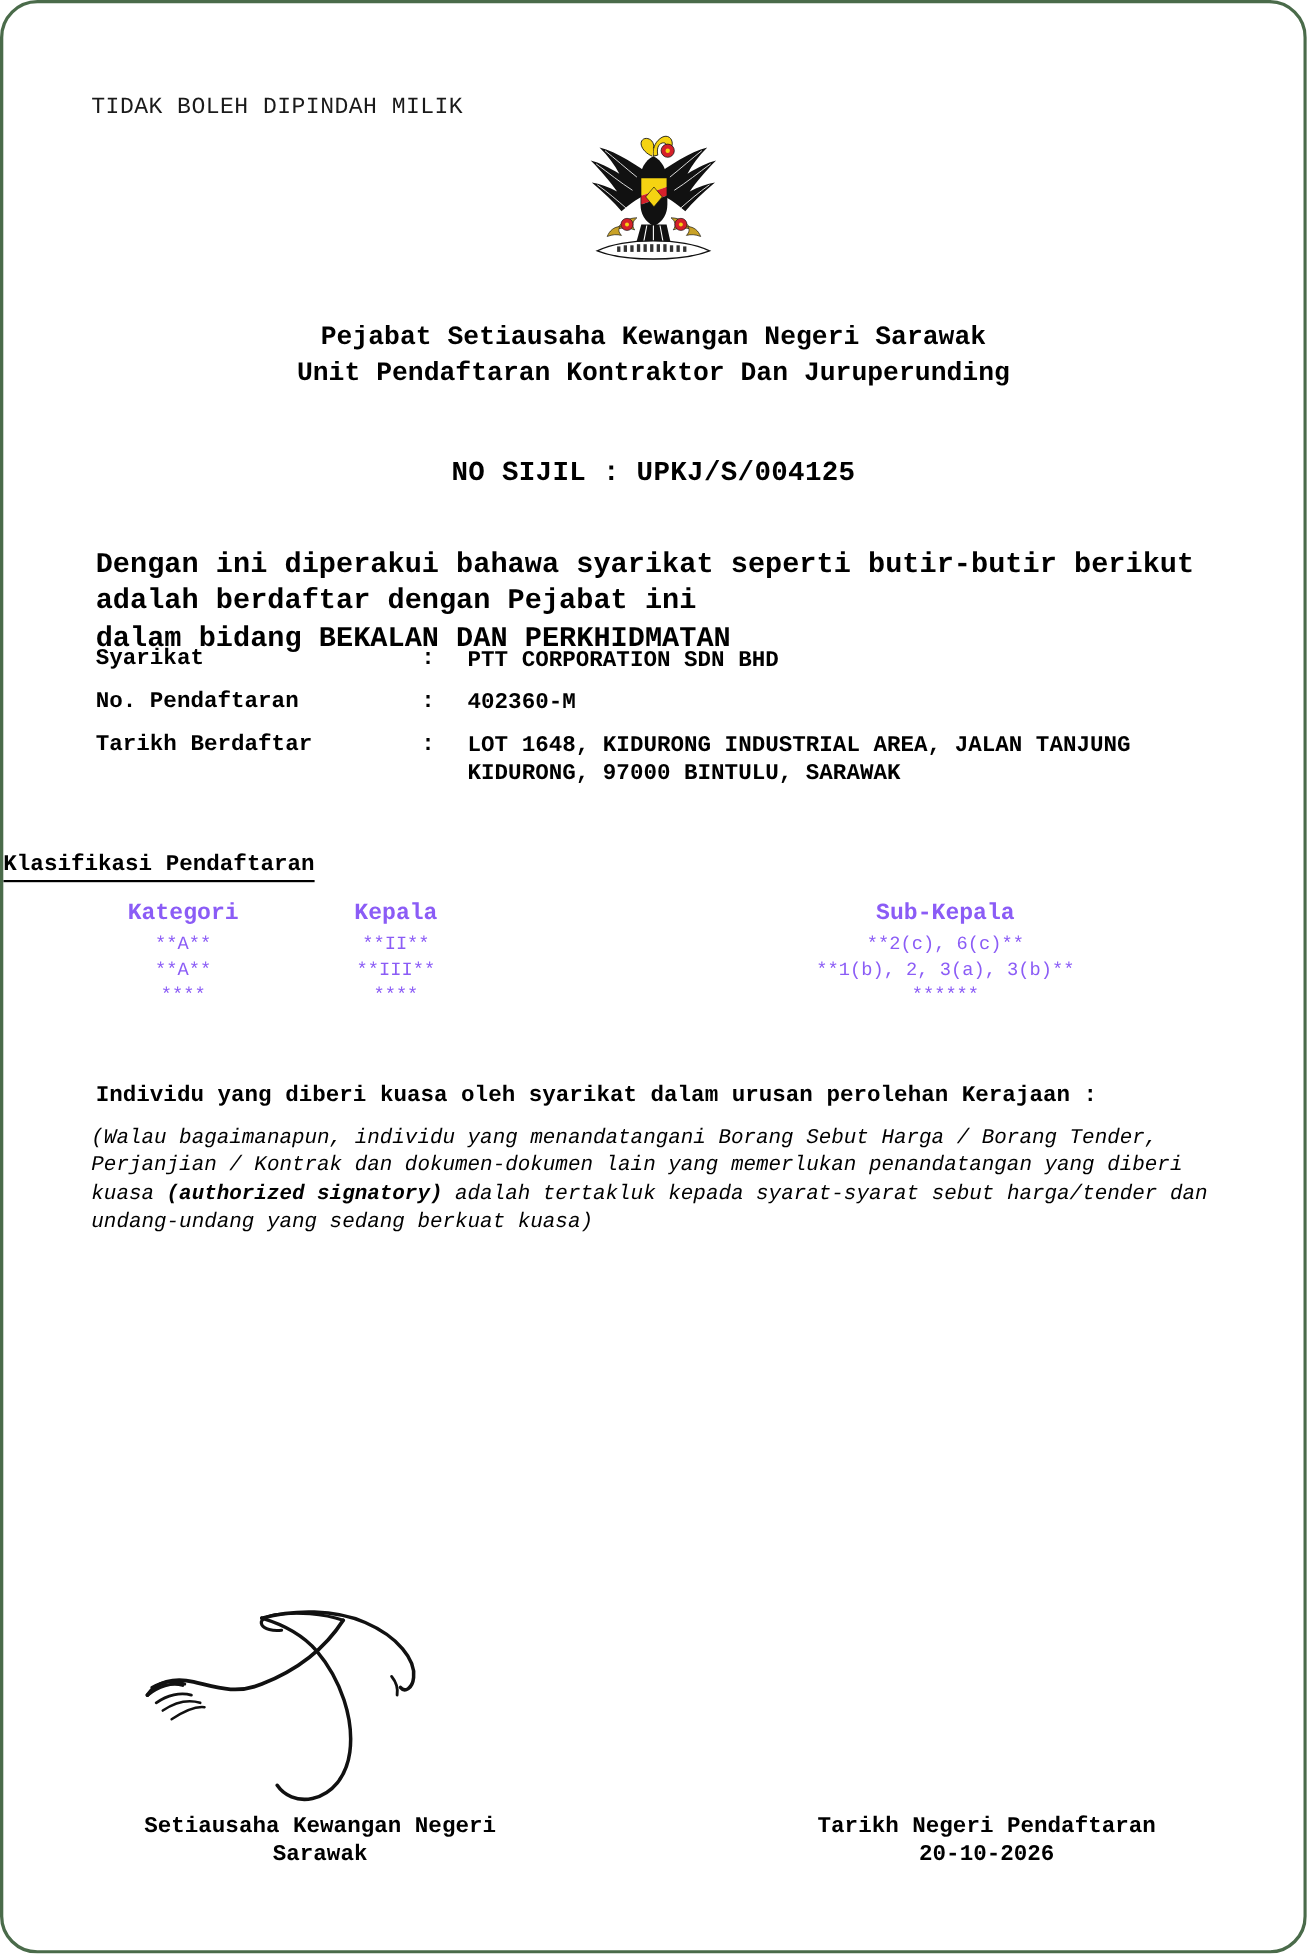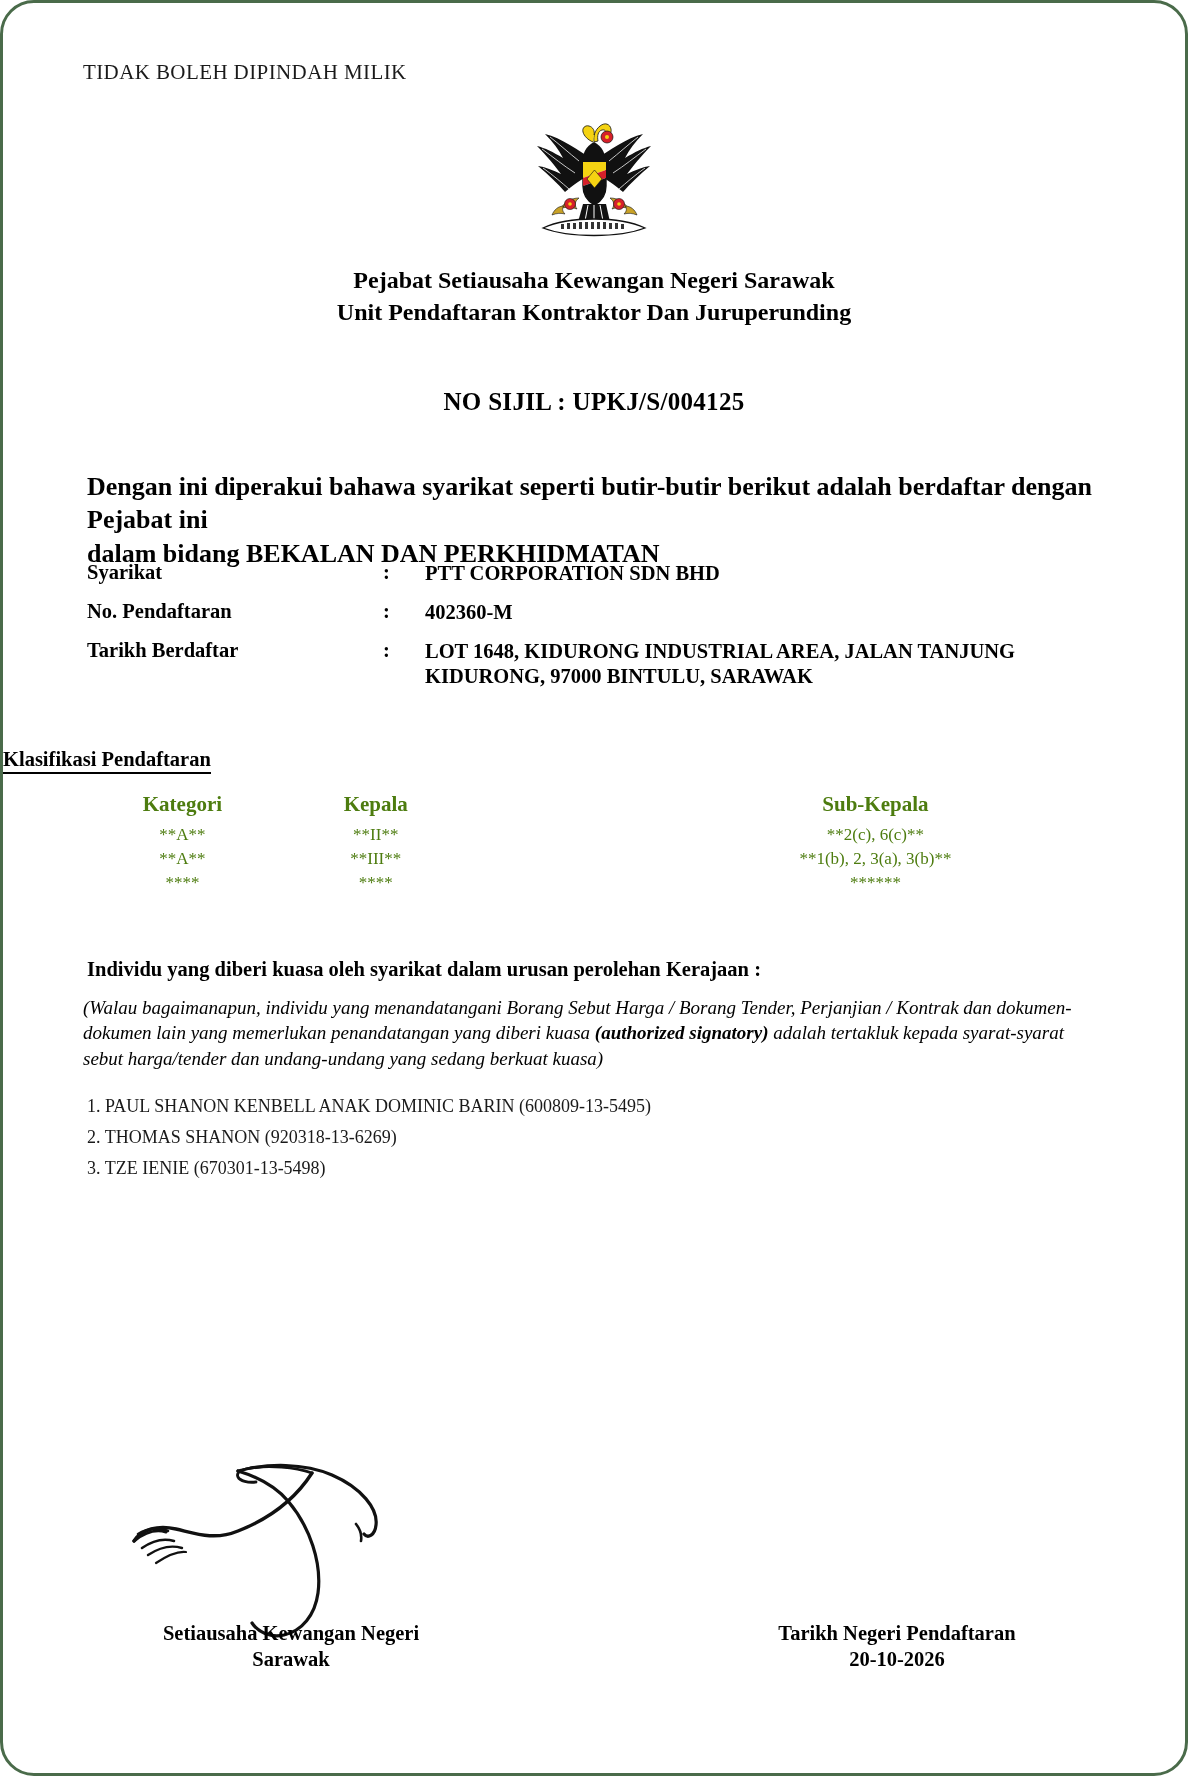--- a/index.html
+++ b/index.html
@@ -14,23 +14,24 @@
     position: relative;
     width: 1188px;
     height: 1776px;
     background: #ffffff;
     box-sizing: border-box;
     border: 3px solid #4a6b4a;
     border-radius: 34px;
     overflow: hidden;
   }
   .narrow {
-    font-family: Liberation Serif, serif;
+    font-family: Liberation Mono, monospace;
     font-stretch: condensed;
     transform-origin: left center;
+    margin-top: 27px;
   }
   
   #notice {
     position: absolute;
     left: 80px;
     top: 57px;
     font-size: 21px;
     letter-spacing: 0.4px;
     color: #1a1a1a;
     white-space: nowrap;
@@ -105,24 +106,24 @@
     font-weight: bold;
     font-size: 20.5px;
     color: #000;
   }
   #klas-title span {
     border-bottom: 2px solid #000;
     padding-bottom: 2px;
   }
   #klas {
     position: absolute;
-    left: 84px;
+    left: 68px;
     top: 788px;
     width: 1010px;
-    color: #4d7c0f;
+    color: #8b5cf6;
   }
   #klas table {
     width: 100%;
     border-collapse: collapse;
   }
   #klas th {
     font-size: 21px;
     font-weight: bold;
     padding-bottom: 6px;
   }
@@ -340,25 +341,20 @@
           <td>******</td>
         </tr>
       </tbody>
     </table>
   </div>
 
   <div id="auth-head" class="narrow">Individu yang diberi kuasa oleh syarikat dalam urusan perolehan Kerajaan :</div>
 
   <div id="auth-note" class="narrow"><span>(Walau bagaimanapun, individu yang menandatangani Borang Sebut Harga / Borang Tender, Perjanjian / Kontrak dan dokumen-dokumen lain yang memerlukan penandatangan yang diberi kuasa </span><b>(authorized signatory)</b><span> adalah tertakluk kepada syarat-syarat sebut harga/tender dan undang-undang yang sedang berkuat kuasa)</span></div>
 
-  <div id="auth-list" class="narrow">
-    <div>1. PAUL SHANON KENBELL ANAK DOMINIC BARIN (600809-13-5495)</div>
-    <div>2. THOMAS SHANON (920318-13-6269)</div>
-    <div>3. TZE IENIE (670301-13-5498)</div>
-  </div>
 
   <div id="signature">
     <svg viewBox="0 0 330 240" width="330" height="240" xmlns="http://www.w3.org/2000/svg">
       <g fill="none" stroke="#111111" stroke-linecap="round" stroke-linejoin="round">
         <path d="M36 140 C44 128 60 124 78 128 C96 132 116 140 140 130 C168 119 196 100 214 72" stroke-width="3.4"></path>
         <path d="M140 70 C170 62 206 62 234 74 C264 87 280 108 278 124 C277 134 270 138 266 133" stroke-width="3.2"></path>
         <path d="M140 70 C160 76 178 86 190 100 C212 126 224 162 220 192 C217 214 204 230 186 234 C172 237 160 231 154 222" stroke-width="3.2"></path>
         <path d="M214 72 C196 66 172 64 152 67 C142 69 138 72 140 76 C142 80 150 82 158 81" stroke-width="2.8"></path>
         <path d="M36 140 C46 132 58 128 68 131" stroke-width="3"></path>
         <path d="M40 133 C50 127 62 126 70 130" stroke-width="2.6"></path>

